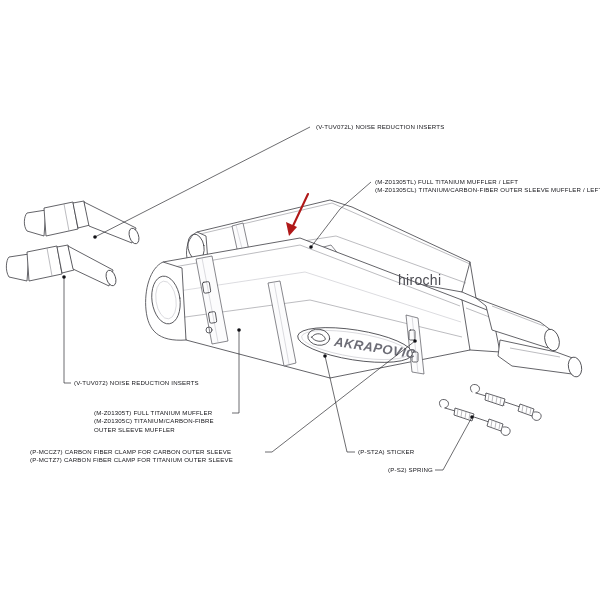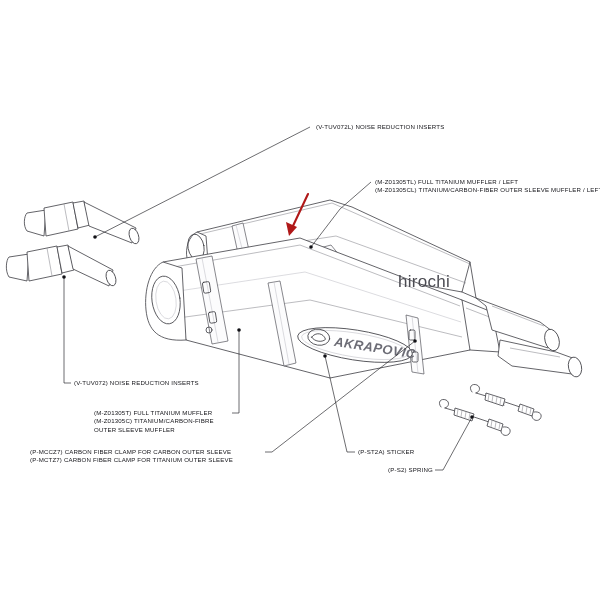--- a/index.html
+++ b/index.html
@@ -34,21 +34,21 @@
   .lbl {
     position: absolute;
     font-size: 6.1px;
     line-height: 8.3px;
     color: #15151a;
     letter-spacing: 0.18px;
     white-space: nowrap;
   }
   .wm {
     position: absolute;
-    font-size: 17px;
+    font-size: 14px;
     color: #4b4b52;
     letter-spacing: 0.3px;
   }
   .logo-text {
     font-family: "Liberation Sans", sans-serif;
     font-weight: bold;
     font-style: italic;
     letter-spacing: 0.5px;
   }
 </style>

